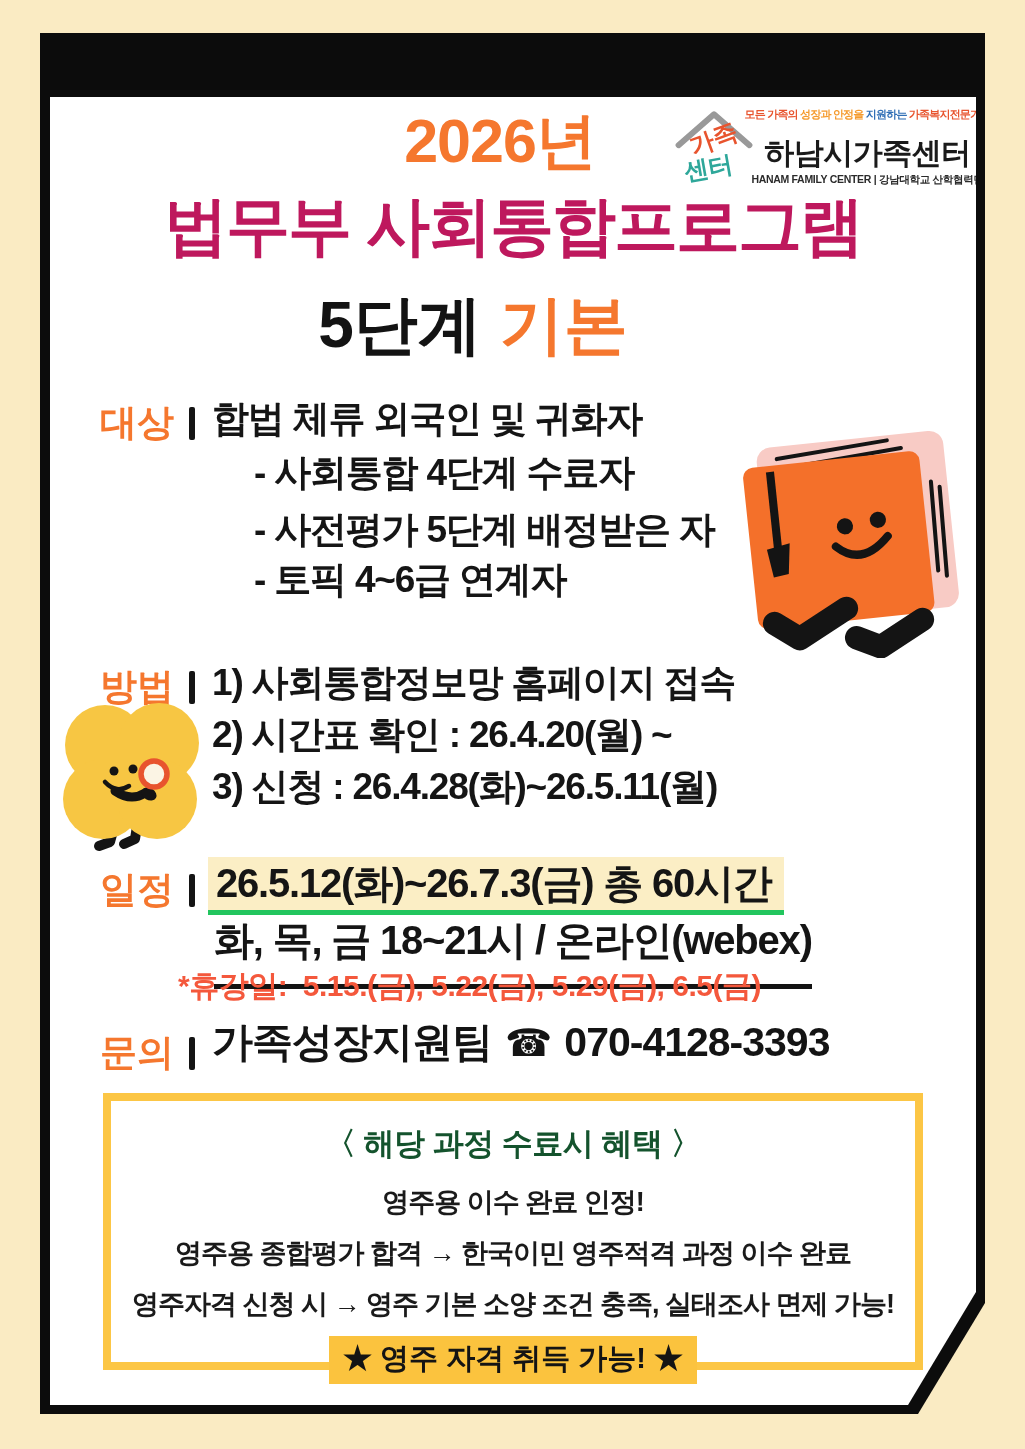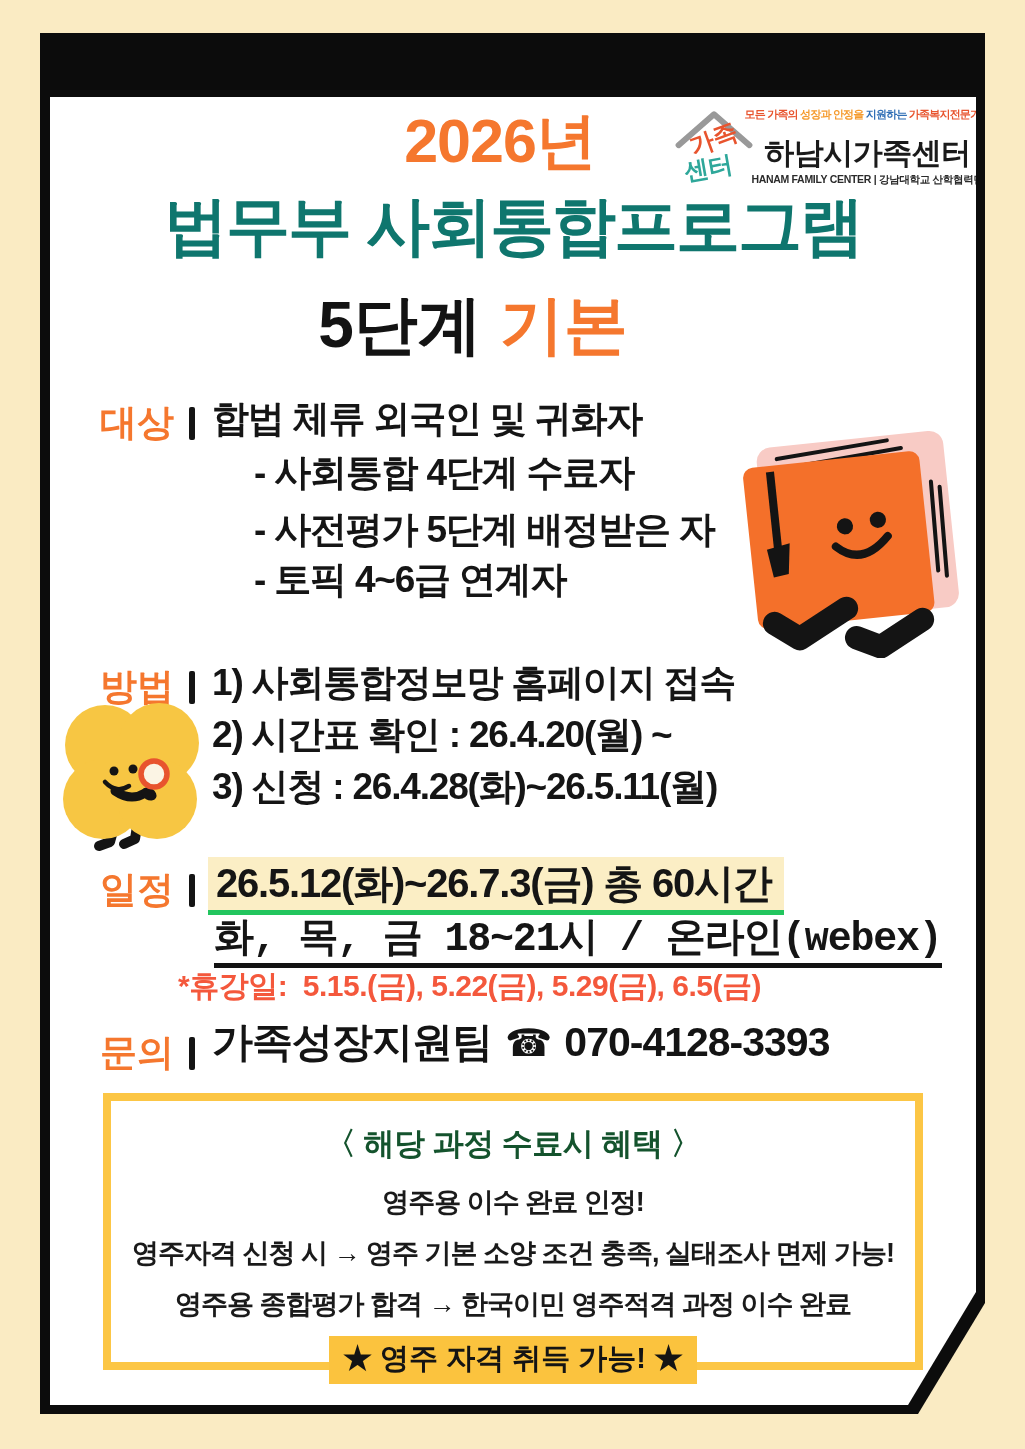--- a/index.html
+++ b/index.html
@@ -28,21 +28,21 @@
 
   .logo{left:624px;top:5px;width:304px;height:90px;display:flex;align-items:center;gap:3px;}
   .logo-icon{width:80px;height:84px;flex:none;}
   .logo-col{display:flex;flex-direction:column;align-items:center;min-width:0;}
   .logo-tagline{font-size:11px;font-weight:700;white-space:nowrap;letter-spacing:-0.8px;}
   .tg-a{color:#E8542E}.tg-b{color:#F59B2E}.tg-c{color:#2F6EB5}.tg-d{color:#E8542E}
   .logo-name{font-size:30px;font-weight:900;color:#1A1A1A;line-height:1.15;margin-top:14px;white-space:nowrap;letter-spacing:-0.5px;}
   .logo-sub{font-size:10.5px;font-weight:700;color:#2B2B2B;white-space:nowrap;margin-top:2px;letter-spacing:-0.3px;}
 
   .title1{left:0;top:86px;width:926px;text-align:center;
-    font-size:64px;font-weight:900;color:#0f766e;letter-spacing:-2px;white-space:nowrap;}
+    font-size:64px;font-weight:900;color:#be185d;letter-spacing:-2px;white-space:nowrap;}
   .title2{left:0;top:185px;width:846px;text-align:center;
     font-size:64px;font-weight:900;color:#131313;white-space:nowrap;}
   .title2 .orange{color:#F5772E;margin-left:18px;}
 
   .sec-label{position:absolute;left:50px;display:flex;align-items:center;gap:15px;
     font-size:37px;font-weight:900;color:#F5772E;white-space:nowrap;}
   .vbar{display:inline-block;width:6px;height:33px;background:#141414;border-radius:2px;}
 
   .body-line{position:absolute;font-size:37px;font-weight:800;color:#151515;
     white-space:nowrap;letter-spacing:-1.2px;line-height:1.15;}
@@ -54,21 +54,21 @@
   .t-b3{left:204px;top:462px;}
 
   .lbl-method{top:565px;}
   .m1{left:162px;top:565px;}
   .m2{left:162px;top:617px;}
   .m3{left:162px;top:669px;}
 
   .lbl-schedule{top:768px;}
   .s1{left:158px;top:760px;font-size:40px;background:#FBEEC5;
       border-bottom:5px solid #22c55e;padding:3px 12px 4px 8px;}
-  .s2{left:164px;top:820px;font-size:40px;border-bottom:5px solid #131313;padding-bottom:0;font-family:Liberation Mono, monospace;}
+  .s2{left:164px;top:820px;font-size:40px;border-bottom:5px solid #131313;padding-bottom:21px;}
   .s-note{left:128px;top:869px;font-size:30px;font-weight:800;color:#F4583C;white-space:pre;letter-spacing:-0.5px;}
 
   .lbl-contact{top:931px;}
   .contact-line{left:162px;top:918px;display:flex;align-items:center;gap:13px;
     font-size:41px;font-weight:800;letter-spacing:-1px;white-space:nowrap;}
   .phone-glyph{font-size:38px;font-weight:400;}
 
   .benefits{left:53px;top:996px;width:820px;height:277px;
     border:8px solid #FCC645;background:#FFFFFF;box-sizing:border-box;
     display:flex;flex-direction:column;align-items:center;padding-top:22px;}
@@ -171,18 +171,18 @@
   </div>
   <div class="contact-line">
     <span>가족성장지원팀</span>
     <span class="phone-glyph">☎</span>
     <span>070-4128-3393</span>
   </div>
 
   <div class="benefits">
     <div class="b-head">〈 해당 과정 수료시 혜택 〉</div>
     <div class="b-line">영주용 이수 완료 인정!</div>
+    <div class="b-line">영주용 종합평가 합격 → 한국이민 영주적격 과정 이수 완료</div>
     <div class="b-line">영주자격 신청 시 → 영주 기본 소양 조건 충족, 실태조사 면제 가능!</div>
-    <div class="b-line">영주용 종합평가 합격 → 한국이민 영주적격 과정 이수 완료</div>
     <div class="b-star">★ 영주 자격 취득 가능! ★</div>
   </div>
 
 </div>
 
 </body></html>

